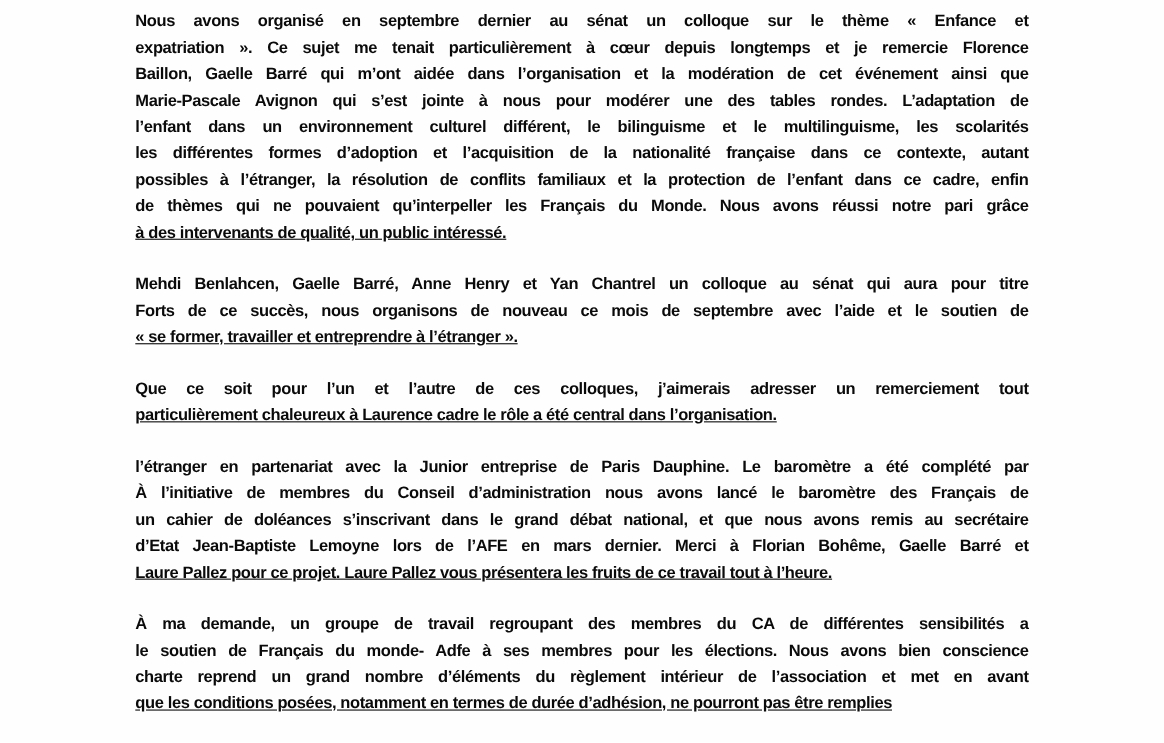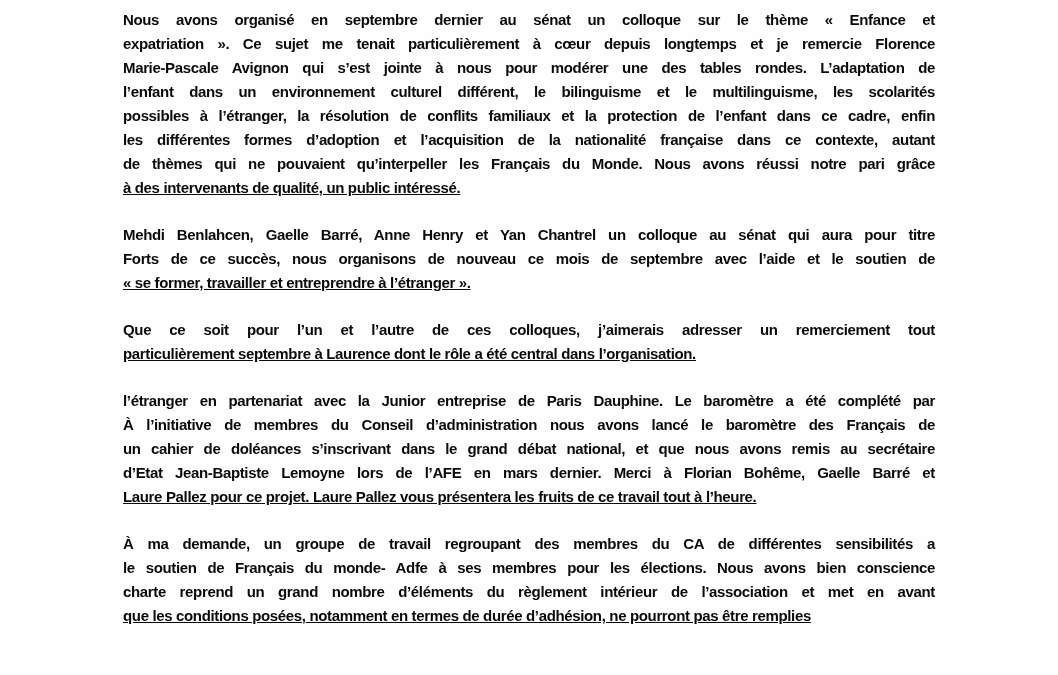--- a/index.html
+++ b/index.html
@@ -47,35 +47,36 @@
   }
 </style>
 </head>
 <body>
 
 <div class="page">
   <div class="doc-body">
       <div class="para">
         <div class="line">Nous avons organisé en septembre dernier au sénat un colloque sur le thème « Enfance et</div>
         <div class="line">expatriation ». Ce sujet me tenait particulièrement à cœur depuis longtemps et je remercie Florence</div>
+        <div class="line">Baillon, Gaelle Barré qui m’ont aidée dans l’organisation et la modération de cet événement ainsi que</div>
         <div class="line">Marie-Pascale Avignon qui s’est jointe à nous pour modérer une des tables rondes. L’adaptation de</div>
         <div class="line">l’enfant dans un environnement culturel différent, le bilinguisme et le multilinguisme, les scolarités</div>
+        <div class="line">les différentes formes d’adoption et l’acquisition de la nationalité française dans ce contexte, autant</div>
         <div class="line">possibles à l’étranger, la résolution de conflits familiaux et la protection de l’enfant dans ce cadre, enfin</div>
-        <div class="line">les différentes formes d’adoption et l’acquisition de la nationalité française dans ce contexte, autant</div>
         <div class="line">de thèmes qui ne pouvaient qu’interpeller les Français du Monde. Nous avons réussi notre pari grâce</div>
         <div class="line last">à des intervenants de qualité, un public intéressé.</div>
       </div>
       <div class="para">
         <div class="line">Mehdi Benlahcen, Gaelle Barré, Anne Henry et Yan Chantrel un colloque au sénat qui aura pour titre</div>
         <div class="line">Forts de ce succès, nous organisons de nouveau ce mois de septembre avec l’aide et le soutien de</div>
         <div class="line last">« se former, travailler et entreprendre à l’étranger ».</div>
       </div>
       <div class="para">
         <div class="line">Que ce soit pour l’un et l’autre de ces colloques, j’aimerais adresser un remerciement tout</div>
-        <div class="line last">particulièrement septembre à Laurence dont le rôle a été central dans l’organisation.</div>
+        <div class="line last">particulièrement chaleureux à Laurence cadre le rôle a été central dans l’organisation.</div>
       </div>
       <div class="para">
         <div class="line">l’étranger en partenariat avec la Junior entreprise de Paris Dauphine. Le baromètre a été complété par</div>
         <div class="line">À l’initiative de membres du Conseil d’administration nous avons lancé le baromètre des Français de</div>
         <div class="line">un cahier de doléances s’inscrivant dans le grand débat national, et que nous avons remis au secrétaire</div>
         <div class="line">d’Etat Jean-Baptiste Lemoyne lors de l’AFE en mars dernier. Merci à Florian Bohême, Gaelle Barré et</div>
         <div class="line last">Laure Pallez pour ce projet. Laure Pallez vous présentera les fruits de ce travail tout à l’heure.</div>
       </div>
       <div class="para">
         <div class="line">À ma demande, un groupe de travail regroupant des membres du CA de différentes sensibilités a</div>

